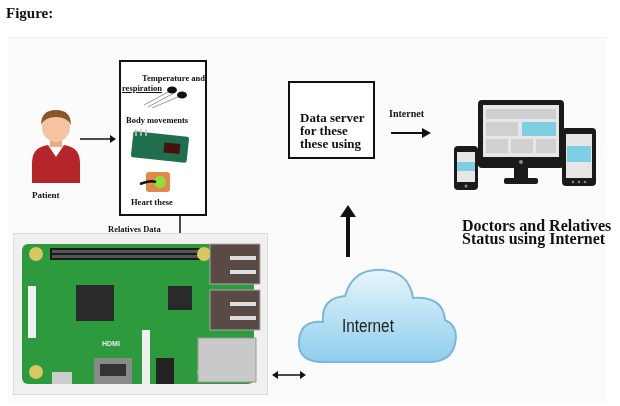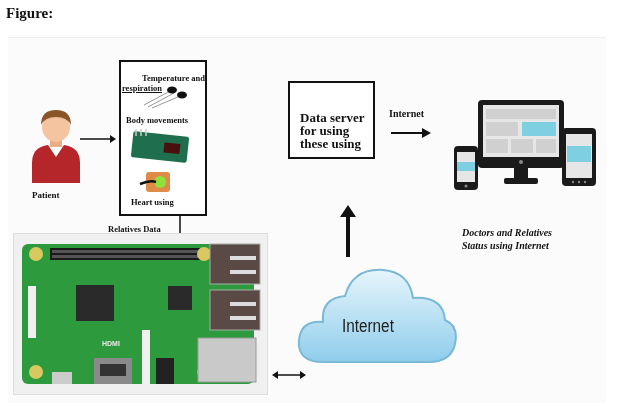--- a/index.html
+++ b/index.html
@@ -20,21 +20,21 @@
   .sensor-box { position: absolute; left: 119px; top: 60px; width: 88px; height: 156px; border: 2px solid #111; background: #fff; }
   .sensor-label { position: absolute; font-size: 8.5px; line-height: 10px; font-weight: bold; }
   .measured-label { position: absolute; left: 108px; top: 224px; font-size: 8.5px; font-weight: bold; }
 
   
   .server-box { position: absolute; left: 288px; top: 81px; width: 87px; height: 78px; border: 2px solid #111; background: #fff; }
   .server-text { position: absolute; left: 300px; top: 103px; font-size: 13px; line-height: 13px; font-weight: bold; width: 75px; margin-top: 8px; }
   .internet-label { position: absolute; left: 389px; top: 108px; font-size: 10px; font-weight: bold; }
 
   .devices { position: absolute; left: 450px; top: 98px; width: 160px; height: 110px; }
-  .devices-caption { position: absolute; left: 462px; top: 226px; font-size: 10px; line-height: 13px; font-weight: bold; font-style: italic; }
+  .devices-caption { position: absolute; left: 462px; top: 219px; font-size: 16px; line-height: 13px; font-weight: bold; }
 
   .rpi-frame { position: absolute; left: 13px; top: 233px; width: 255px; height: 162px; background: #f0f0f0; border: 1px solid #ddd; }
   .rpi { position: absolute; left: 18px; top: 240px; width: 248px; height: 150px; }
 
   .cloud { position: absolute; left: 295px; top: 262px; width: 165px; height: 110px; }
 
   svg.arrow { position: absolute; overflow: visible; }
 </style>
 </head>
 <body>
@@ -73,31 +73,31 @@
   <rect x="34" y="14" width="16" height="10" fill="#4a1010" transform="rotate(6 30 19)"></rect>
   <line x1="6" y1="1" x2="6" y2="8" stroke="#ccc" stroke-width="1.5"></line>
   <line x1="11" y1="1" x2="11" y2="8" stroke="#ccc" stroke-width="1.5"></line>
   <line x1="16" y1="1" x2="16" y2="8" stroke="#ccc" stroke-width="1.5"></line>
 </svg>
 <svg class="arrow" style="left:140px;top:170px;width:32px;height:24px;">
   <rect x="6" y="2" width="24" height="20" rx="3" fill="#e08a4a"></rect>
   <circle cx="20" cy="12" r="6" fill="#8ee03a"></circle>
   <path d="M0 14 Q10 10 16 12" stroke="#111" stroke-width="2.5" fill="none"></path>
 </svg>
-<div class="sensor-label" style="left:131px;top:197px;">Heart using</div>
+<div class="sensor-label" style="left:131px;top:197px;">Heart these</div>
 
 <svg class="arrow" style="left:178px;top:216px;width:4px;height:18px;">
   <line x1="2" y1="0" x2="2" y2="18" stroke="#111" stroke-width="1.5"></line>
 </svg>
 <div class="measured-label">Relatives Data</div>
 
 <div class="server-box"></div>
 <div class="server-text">
   <div>Data server</div>
-  <div>for using</div>
+  <div>for these</div>
   <div>these using</div>
 </div>
 
 <div class="internet-label">Internet</div>
 <svg class="arrow" style="left:391px;top:128px;width:40px;height:10px;">
   <line x1="0" y1="5" x2="32" y2="5" stroke="#111" stroke-width="2"></line>
   <polygon points="31,0 40,5 31,10" fill="#111"></polygon>
 </svg>
 
 <svg class="devices" viewBox="0 0 160 110">

